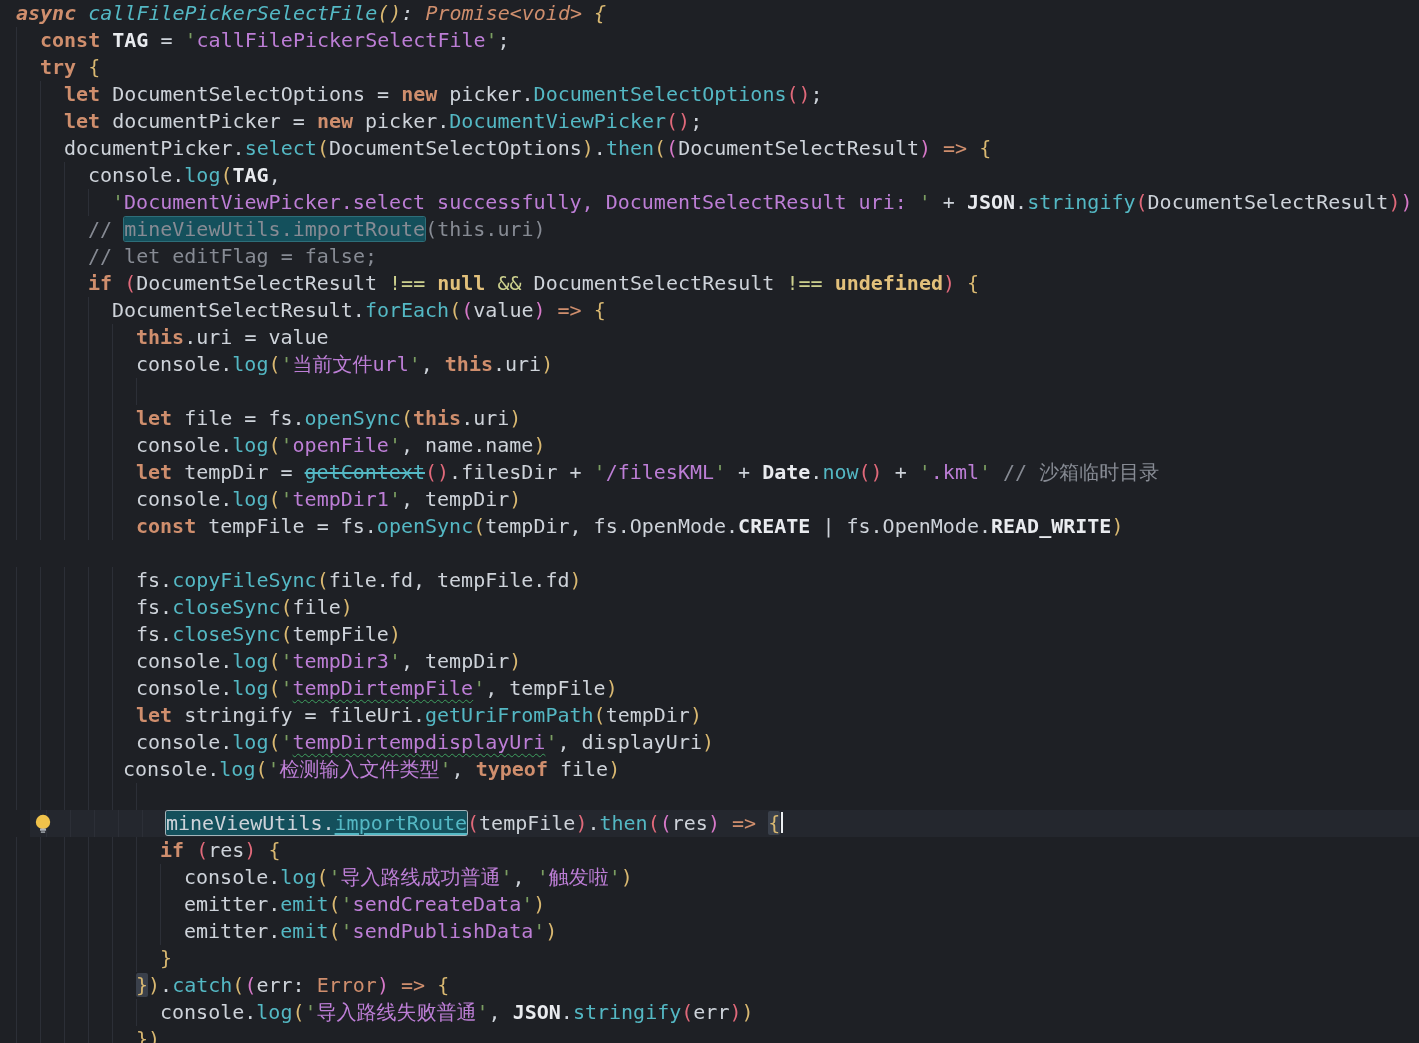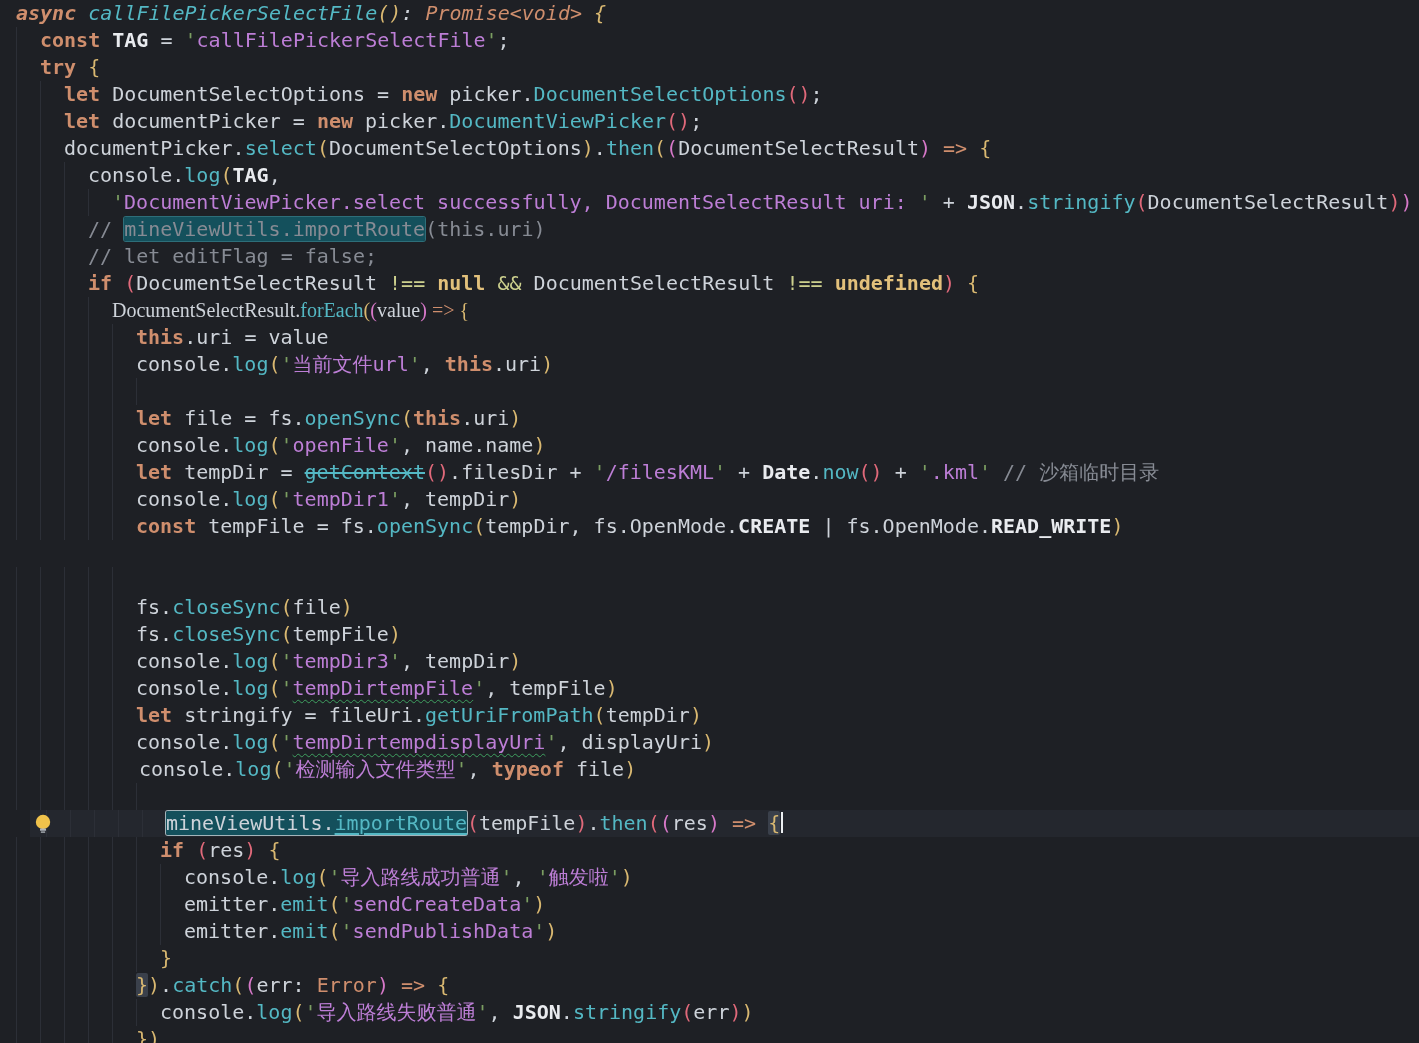--- a/index.html
+++ b/index.html
@@ -96,21 +96,21 @@
       <div class="guide" style="left: 40px;"></div>
       <div class="guide" style="left: 64px;"></div>
       <span class="code" style="left: 88px;"><span class="cm">// let editFlag = false;</span></span>
     </div>
     <div class="line" style="top: 270px;">
       <div class="guide" style="left: 16px;"></div>
       <div class="guide" style="left: 40px;"></div>
       <div class="guide" style="left: 64px;"></div>
       <span class="code" style="left: 88px;"><span class="kw">if</span><span class="d"> </span><span class="p3">(</span><span class="d">DocumentSelectResult </span><span class="op">!==</span><span class="d"> </span><span class="yb">null</span><span class="d"> </span><span class="op">&amp;&amp;</span><span class="d"> DocumentSelectResult </span><span class="op">!==</span><span class="d"> </span><span class="yb">undefined</span><span class="p3">)</span><span class="d"> </span><span class="p1">{</span></span>
     </div>
-    <div class="line" style="top: 297px; font-family: Liberation Serif, serif;">
+    <div class="line" style="top: 297px;">
       <div class="guide" style="left: 16px;"></div>
       <div class="guide" style="left: 40px;"></div>
       <div class="guide" style="left: 64px;"></div>
       <div class="guide" style="left: 88px;"></div>
       <span class="code" style="left: 112px;"><span class="d">DocumentSelectResult.</span><span class="fn">forEach</span><span class="p1">(</span><span class="p2">(</span><span class="d">value</span><span class="p2">)</span><span class="d"> </span><span class="ar">=&gt;</span><span class="d"> </span><span class="p1">{</span></span>
     </div>
     <div class="line" style="top: 324px;">
       <div class="guide" style="left: 16px;"></div>
       <div class="guide" style="left: 40px;"></div>
       <div class="guide" style="left: 64px;"></div>
@@ -173,20 +173,21 @@
       <div class="guide" style="left: 88px;"></div>
       <div class="guide" style="left: 112px;"></div>
       <span class="code" style="left: 136px;"><span class="kw">const</span><span class="d"> tempFile = fs.</span><span class="fn">openSync</span><span class="p1">(</span><span class="d">tempDir, fs.OpenMode.</span><span class="b">CREATE</span><span class="d"> | fs.OpenMode.</span><span class="b">READ_WRITE</span><span class="p1">)</span></span>
     </div>
     <div class="line" style="top: 567px;">
       <div class="guide" style="left: 16px;"></div>
       <div class="guide" style="left: 40px;"></div>
       <div class="guide" style="left: 64px;"></div>
       <div class="guide" style="left: 88px;"></div>
       <div class="guide" style="left: 112px;"></div>
+      <span class="code" style="left: 136px;"><span class="d">fs.</span><span class="fn">copyFileSync</span><span class="p1">(</span><span class="d">file.fd, tempFile.fd</span><span class="p1">)</span></span>
     </div>
     <div class="line" style="top: 594px;">
       <div class="guide" style="left: 16px;"></div>
       <div class="guide" style="left: 40px;"></div>
       <div class="guide" style="left: 64px;"></div>
       <div class="guide" style="left: 88px;"></div>
       <div class="guide" style="left: 112px;"></div>
       <span class="code" style="left: 136px;"><span class="d">fs.</span><span class="fn">closeSync</span><span class="p1">(</span><span class="d">file</span><span class="p1">)</span></span>
     </div>
     <div class="line" style="top: 621px;">
@@ -228,21 +229,21 @@
       <div class="guide" style="left: 88px;"></div>
       <div class="guide" style="left: 112px;"></div>
       <span class="code" style="left: 136px;"><span class="d">console.</span><span class="fn">log</span><span class="p1">(</span><span class="sq">'</span><span class="stw">tempDirtempdisplayUri</span><span class="sq">'</span><span class="d">, displayUri</span><span class="p1">)</span></span>
     </div>
     <div class="line" style="top: 756px;">
       <div class="guide" style="left: 16px;"></div>
       <div class="guide" style="left: 40px;"></div>
       <div class="guide" style="left: 64px;"></div>
       <div class="guide" style="left: 88px;"></div>
       <div class="guide" style="left: 112px;"></div>
-      <span class="code" style="left: 139px;"><span class="d">console.</span><span class="fn">log</span><span class="p1">(</span><span class="sq">'</span><span class="st">检测输入文件类型</span><span class="sq">'</span><span class="d">, </span><span class="kw">typeof</span><span class="d"> file</span><span class="p1">)</span></span>
+      <span class="code" style="left: 123px;"><span class="d">console.</span><span class="fn">log</span><span class="p1">(</span><span class="sq">'</span><span class="st">检测输入文件类型</span><span class="sq">'</span><span class="d">, </span><span class="kw">typeof</span><span class="d"> file</span><span class="p1">)</span></span>
     </div>
     <div class="line" style="top: 783px;">
       <div class="guide" style="left: 16px;"></div>
       <div class="guide" style="left: 40px;"></div>
       <div class="guide" style="left: 64px;"></div>
       <div class="guide" style="left: 88px;"></div>
       <div class="guide" style="left: 112px;"></div>
       <div class="guide" style="left: 136px;"></div>
     </div>
     <div class="line current" style="top: 810px; margin-left: 30px;">

